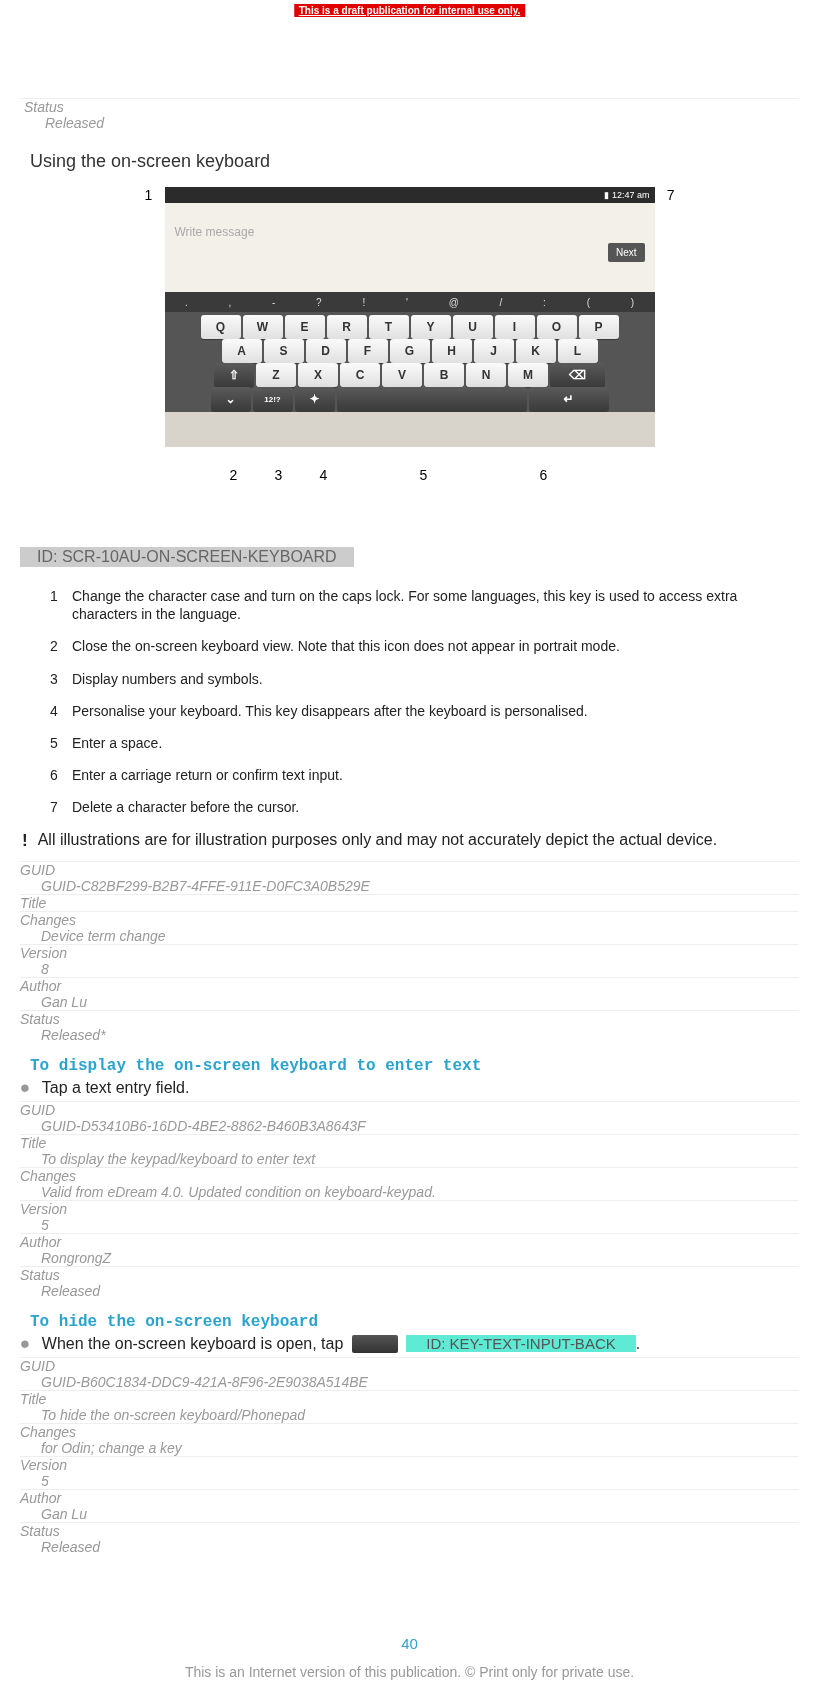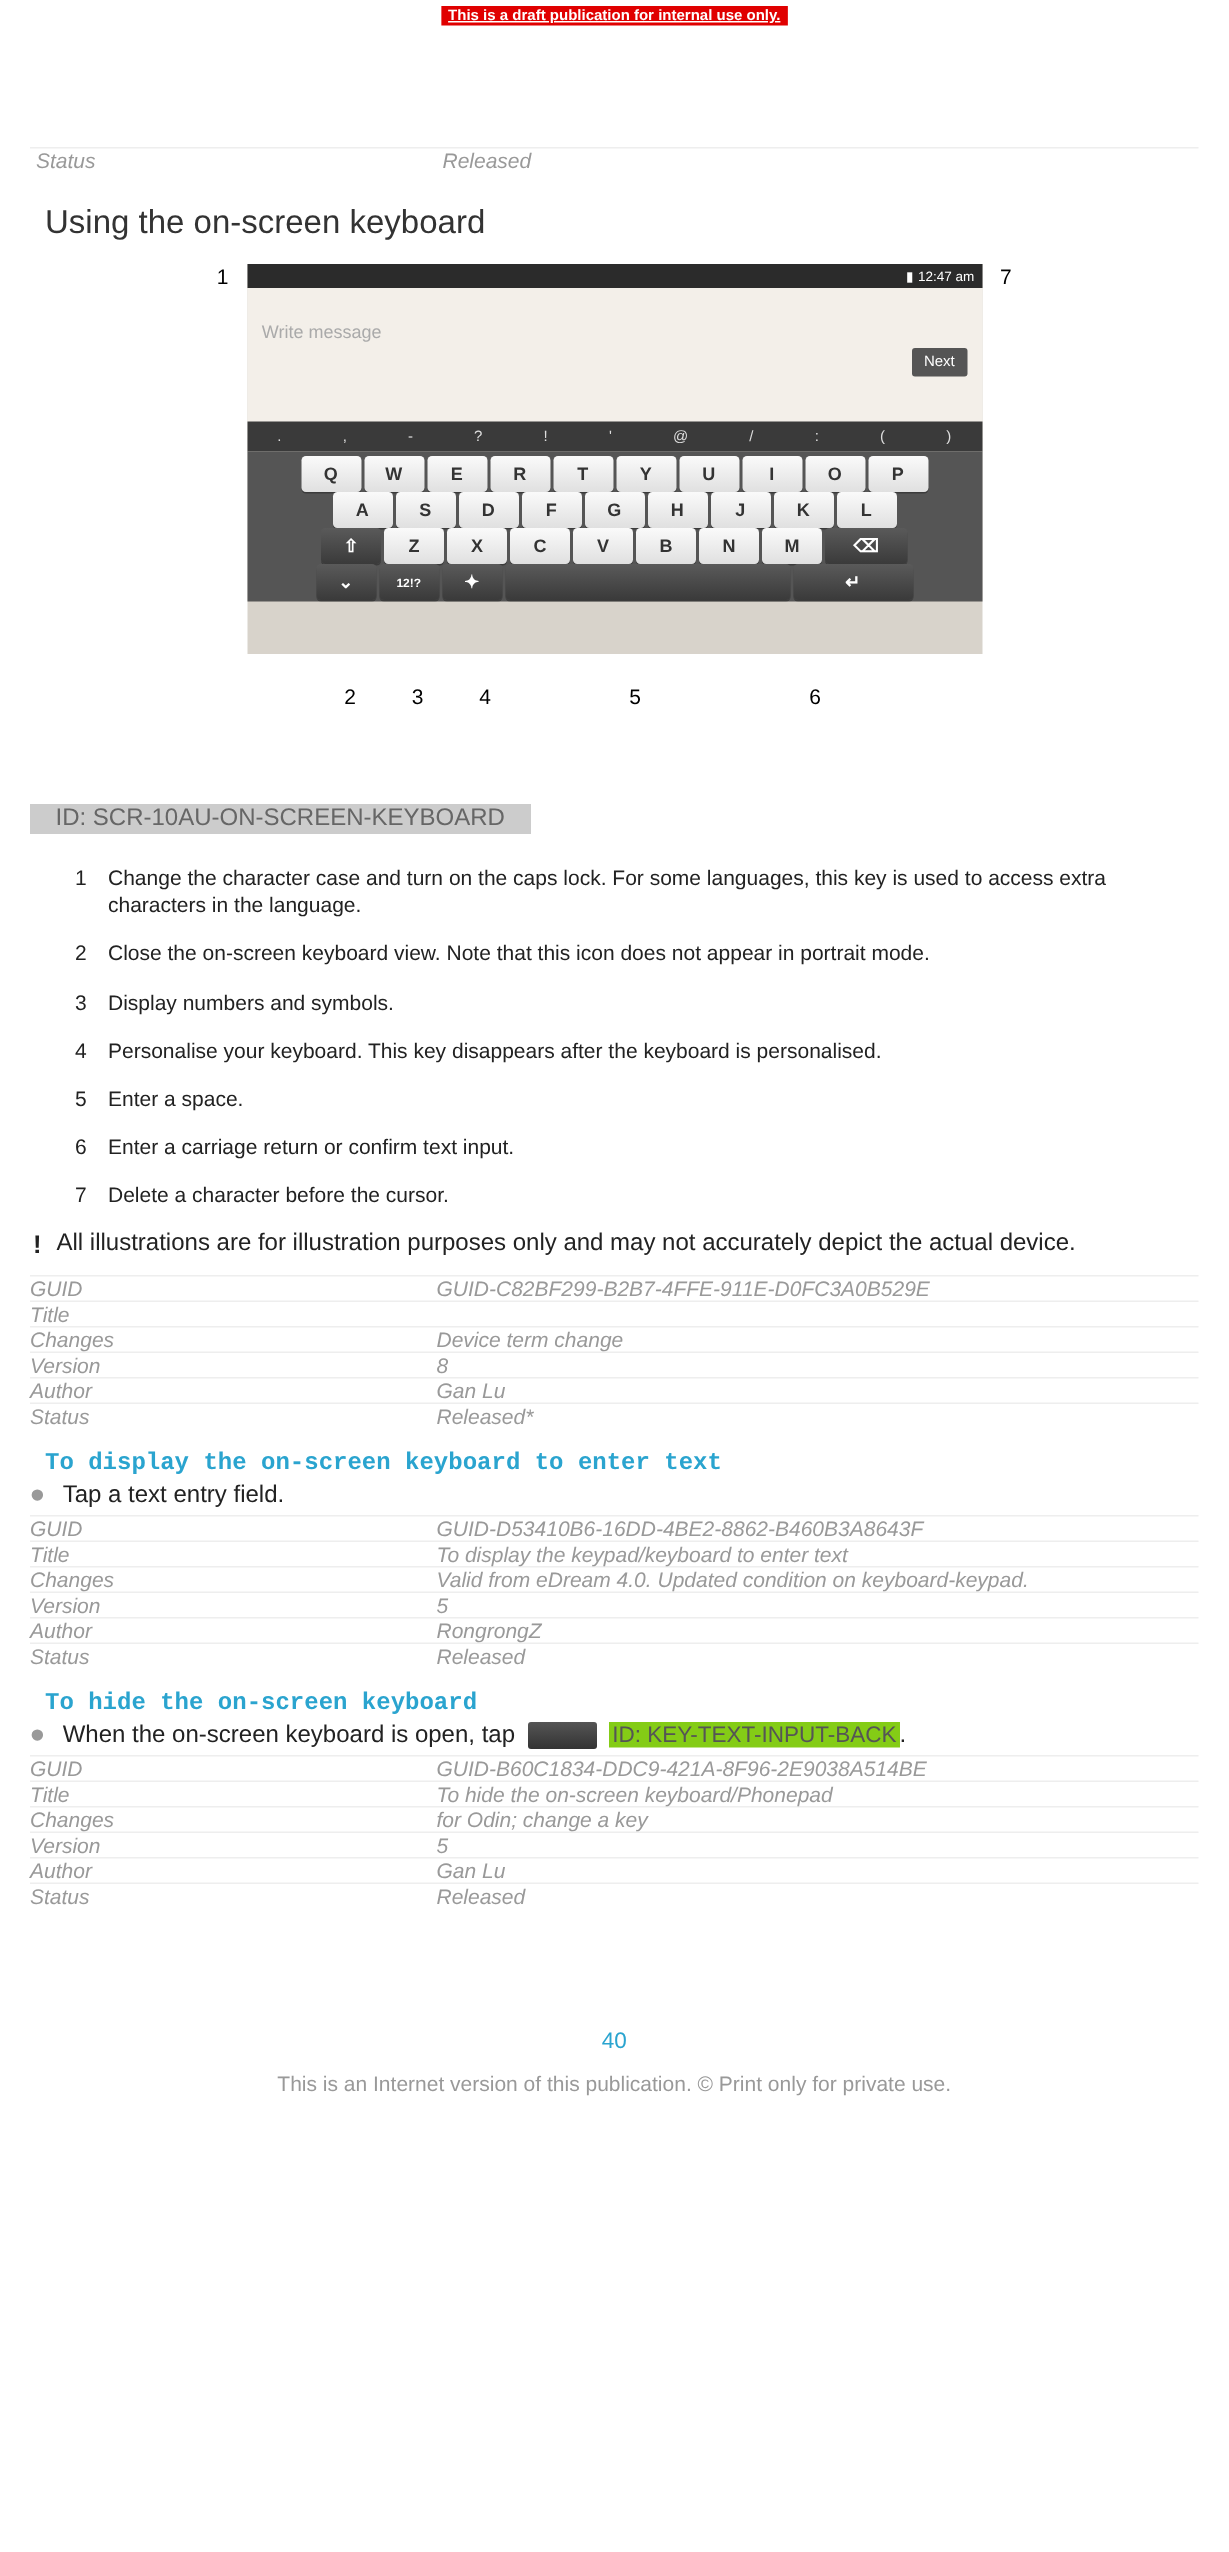--- a/index.html
+++ b/index.html
@@ -30,35 +30,36 @@
     .content-wrap {
       padding: 0 20px;
     }
     .meta-row {
       display: flex;
       font-style: italic;
       color: #999;
       font-size: 14px;
       border-top: 1px solid #eee;
       padding: 0px 0;
+      flex-direction: column;
     }
     .meta-label {
       width: 250px;
       flex-shrink: 0;
     }
     .meta-value {
       flex: 1;
       margin-left: 21px;
     }
     .top-status {
       margin-top: 80px;
       padding: 0 4px;
     }
     .section-heading {
-      font-size: 22px;
+      font-size: 18px;
       color: #333;
       margin: 20px 0 15px 10px;
       font-weight: normal;
     }
     .keyboard-image {
       display: block;
       margin: 0 auto 20px;
       width: 490px;
       height: 260px;
       background: #d8d3cb;
@@ -205,24 +206,24 @@
     .inline-icon {
       display: inline-block;
       width: 46px;
       height: 18px;
       background: linear-gradient(#555,#333);
       border-radius: 2px;
       vertical-align: middle;
       margin: 0 4px;
     }
     .id-inline {
-      background: #84cc16;
+      background: #5eead4;
       color: #555;
       font-size: 15px;
-      padding: 0 2px;
+      padding: 0 20px;
     }
     .meta-block {
       margin-top: 2px;
     }
     .page-num {
       text-align: center;
       color: #2aa4cf;
       font-size: 15px;
       margin-top: 80px;
     }

